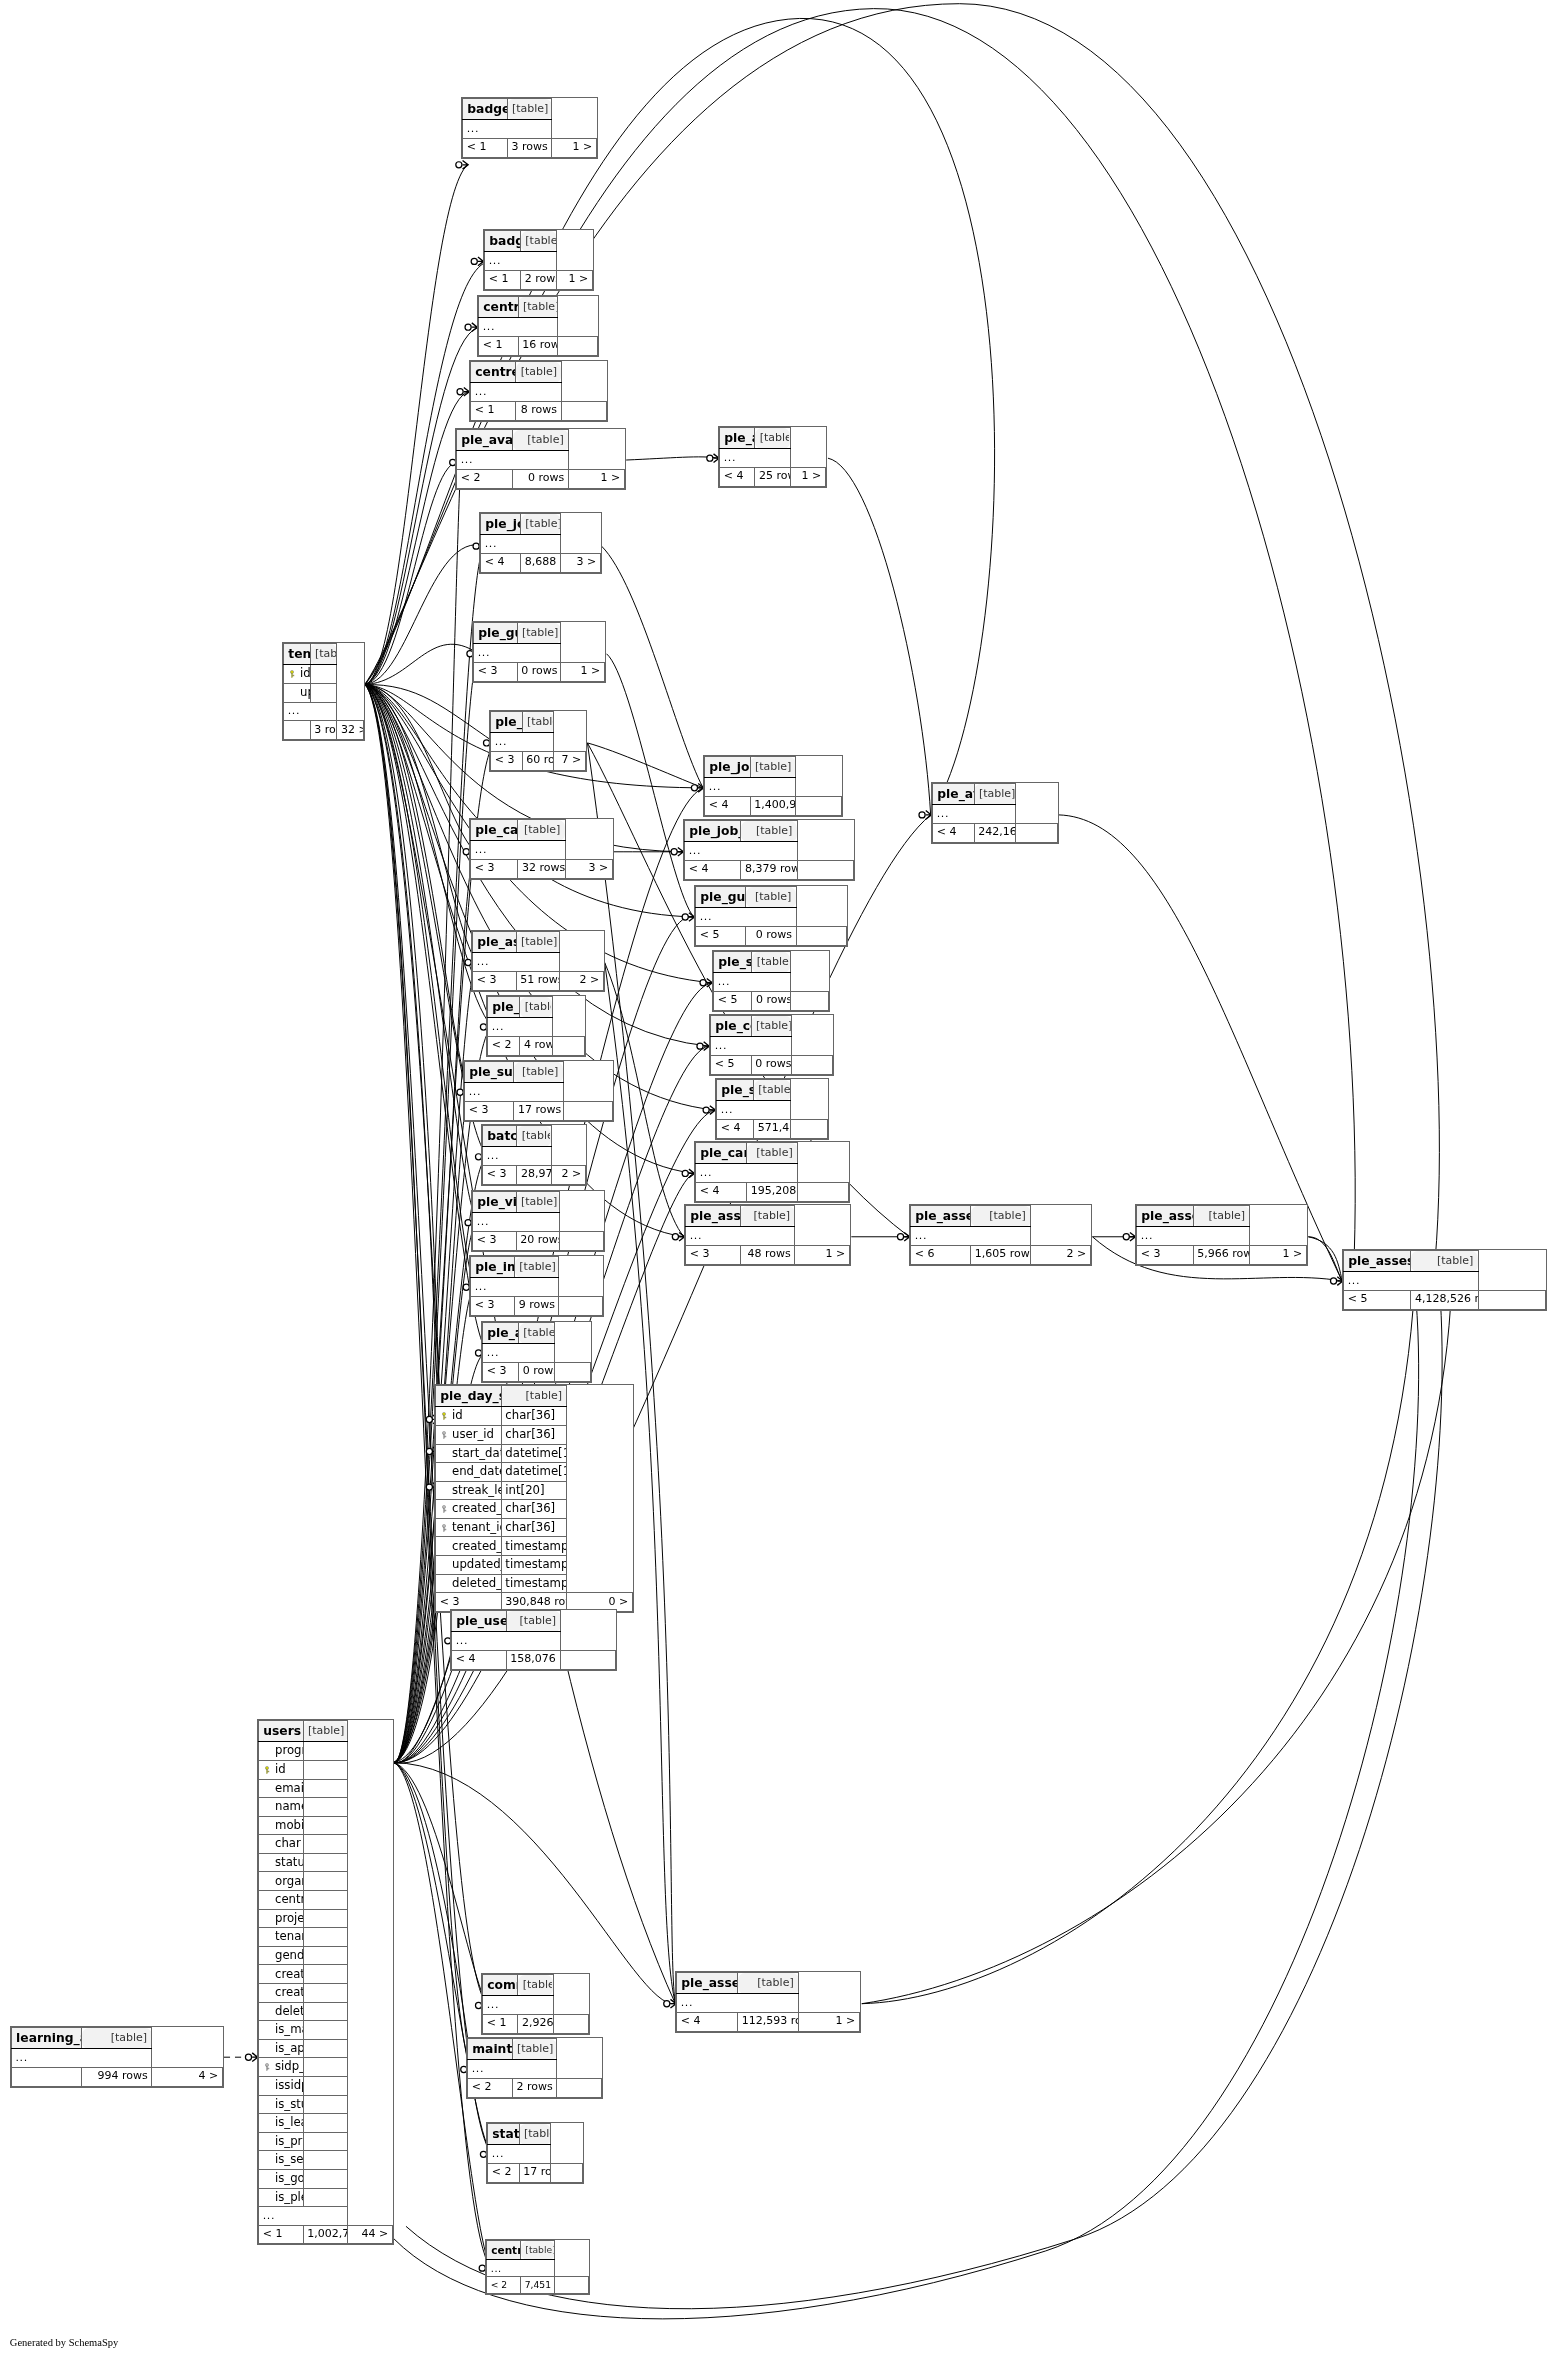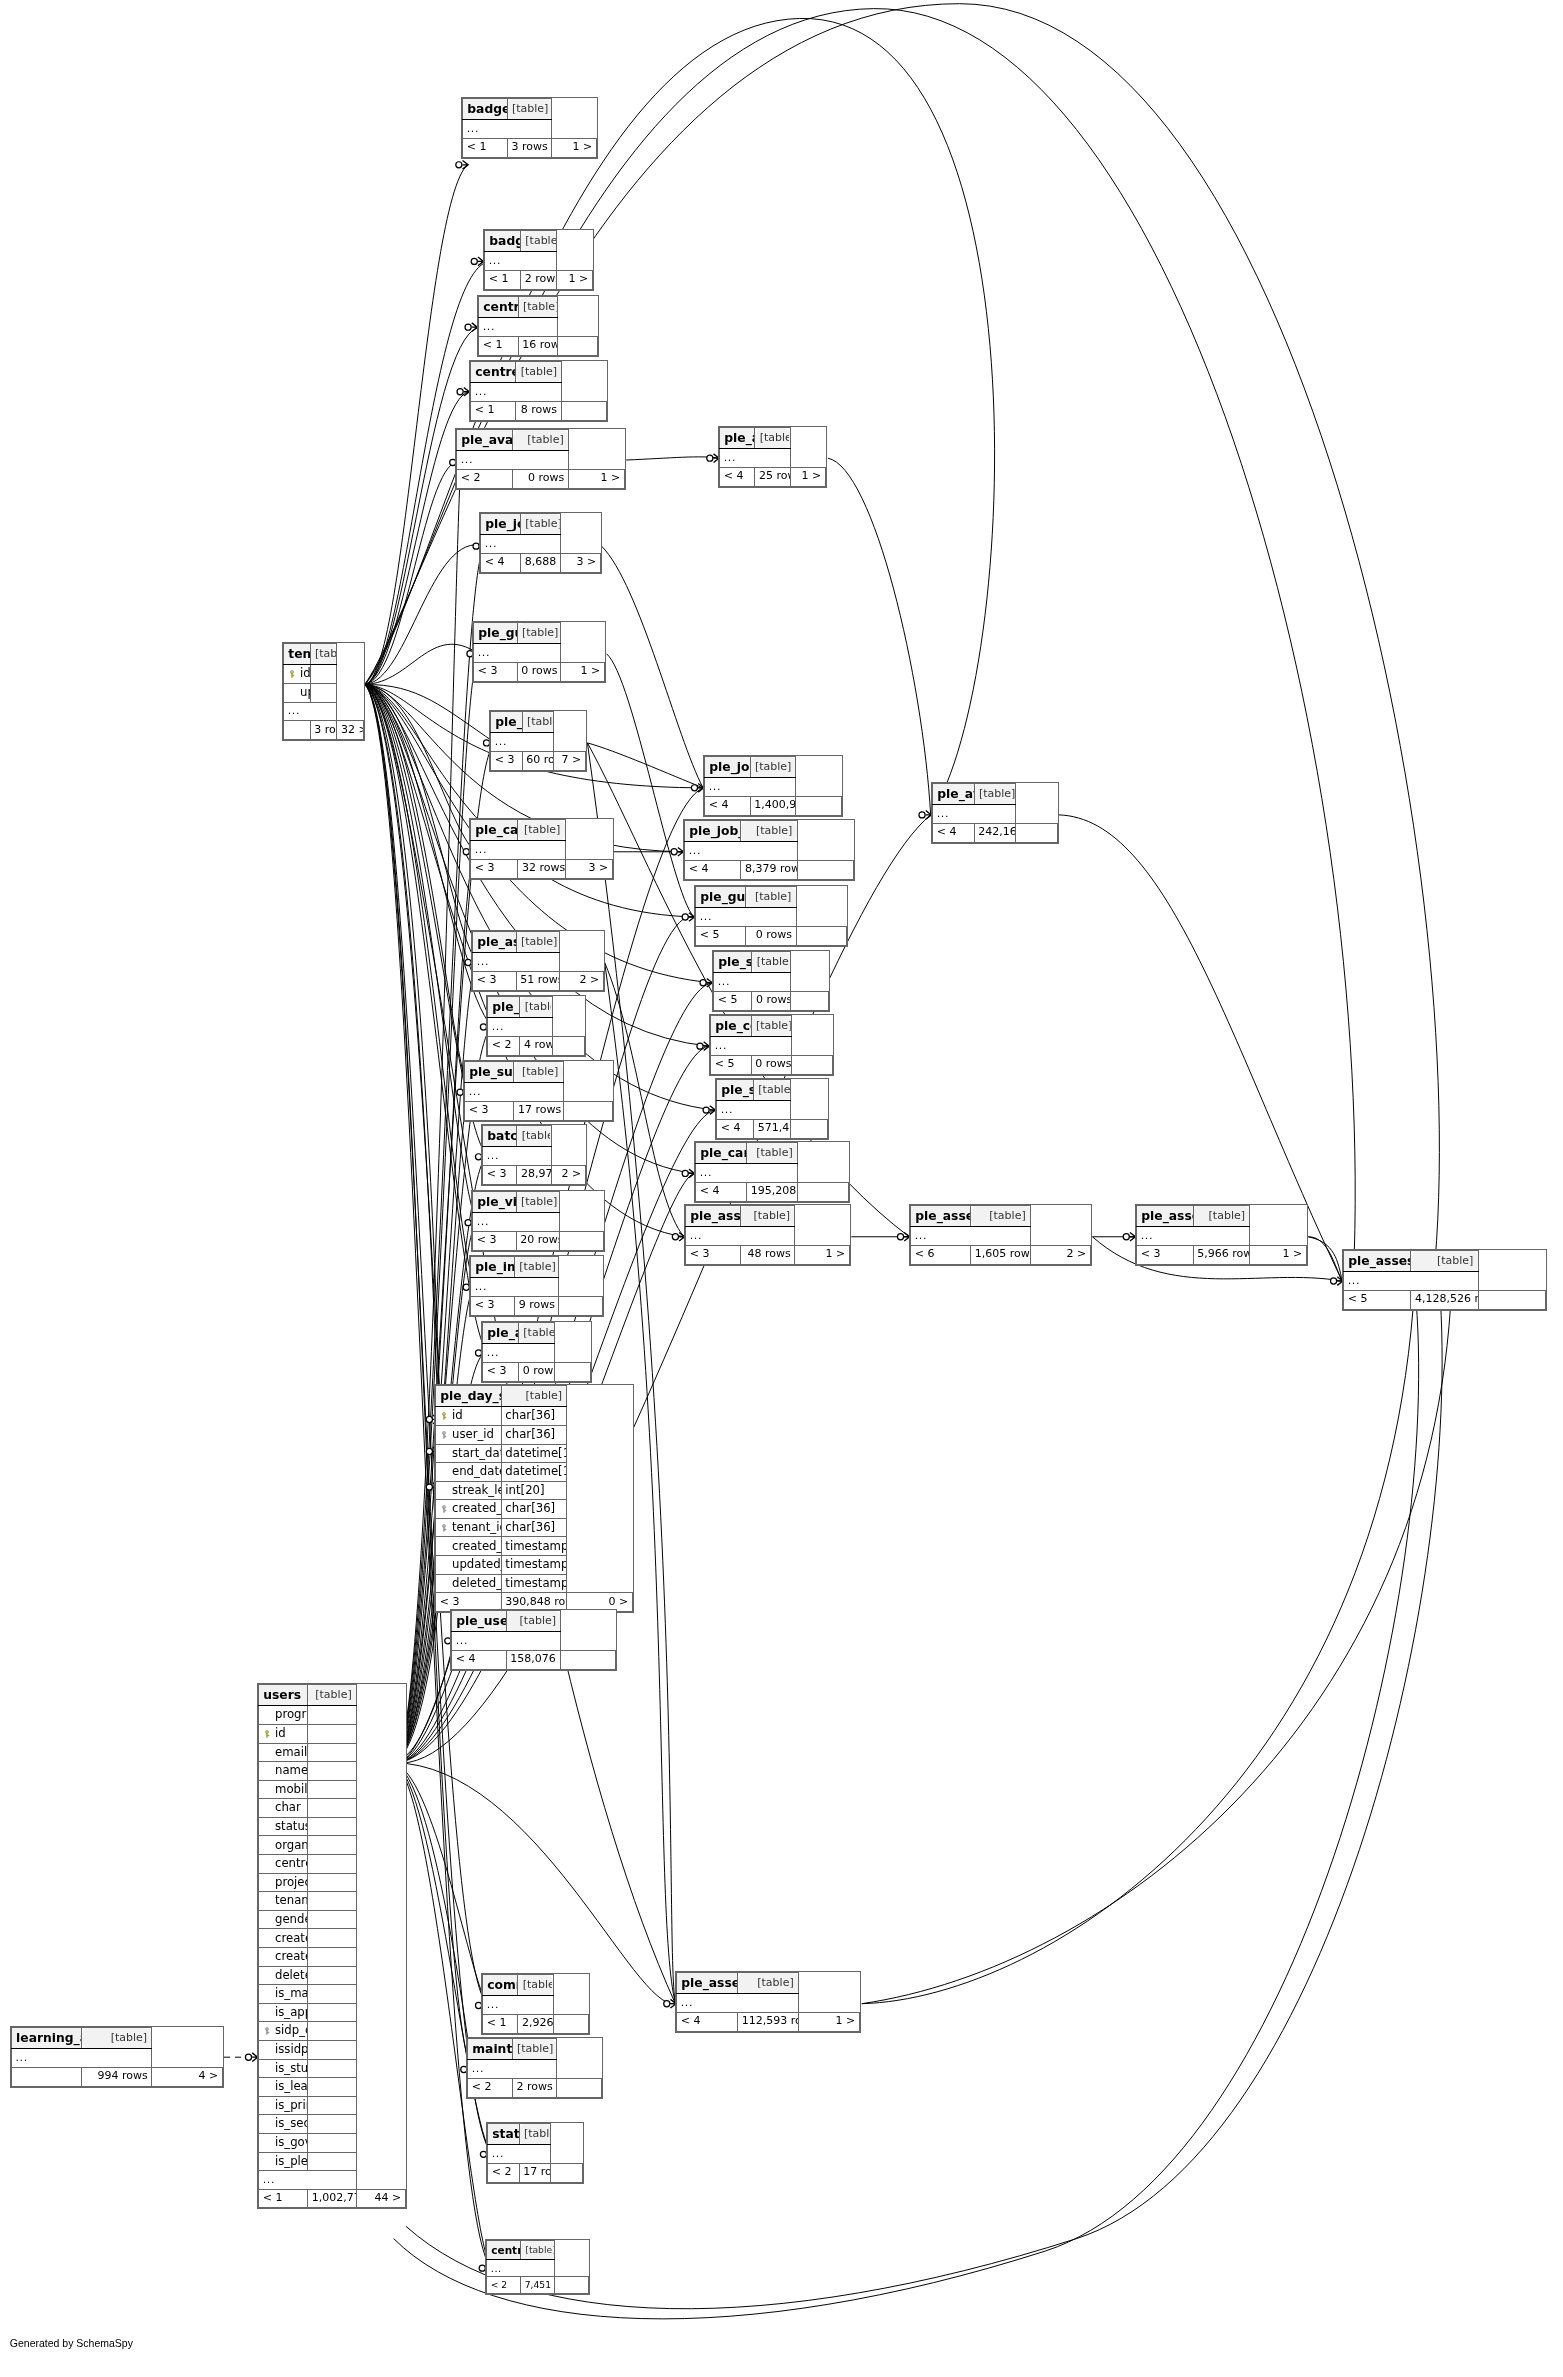--- a/index.html
+++ b/index.html
@@ -44,21 +44,21 @@
   .ftr .r{text-align:right;}
   .col td{font-size:11.7px;}
   .col .cname{text-align:left;padding-left:16px;position:relative;}
   .col .ctype{text-align:left;}
   .keyicon{
     position:absolute;left:3.7px;top:50%;transform:translateY(-50%);
     width:8px;height:8px;
   }
   .footnote{
     position:absolute;font-size:10.5px;color:#000000;
-    font-family:Liberation Sans, sans-serif;
+    font-family:Liberation Serif, serif;
   }
   .small .tname{font-size:10.5px;}
   .small .ttag{font-size:9.2px;}
   .small td{font-size:9.8px;height:12.3px;}
   .small .ftr td{font-size:9.2px;}
 </style>
 </head>
 <body>
 
 <div id="canvas">
@@ -939,21 +939,21 @@
             <td class="dots" colspan="2">...</td>
           </tr>
           <tr class="ftr">
             <td class="l">&lt; 4</td>
             <td class="c">158,076 rows</td>
             <td class="r"></td>
           </tr>
         </tbody>
       </table>
     </div>
-    <div class="tbl" style="left: 257px; top: 1683px; width: 150px;">
+    <div class="tbl" style="left: 257px; top: 1719px; width: 137px;">
       <table>
         <tbody>
           <tr class="hdr">
             <td class="tname">users</td>
             <td class="ttag">[table]</td>
           </tr>
           <tr class="col">
             <td class="cname">program_id</td>
             <td class="ctype"></td>
           </tr>

